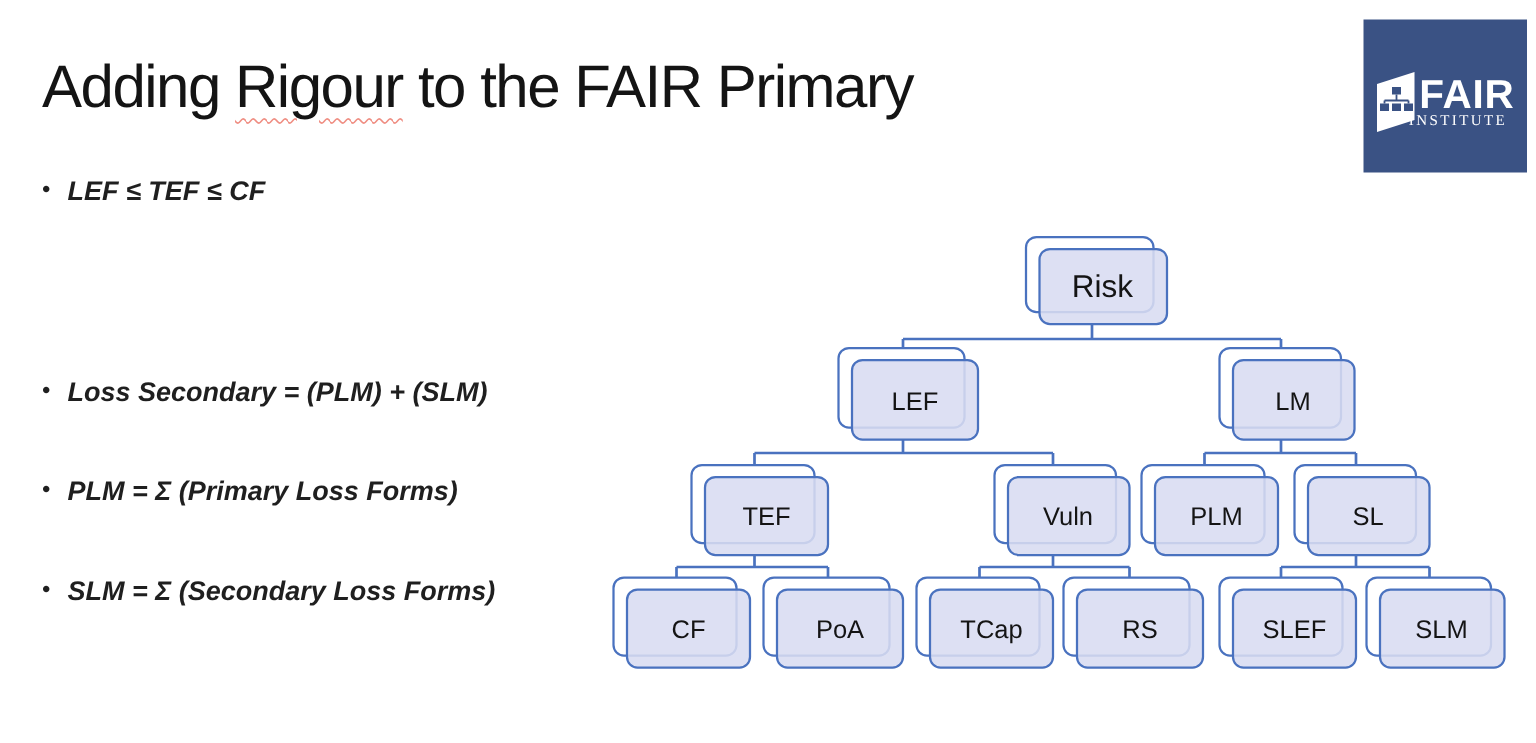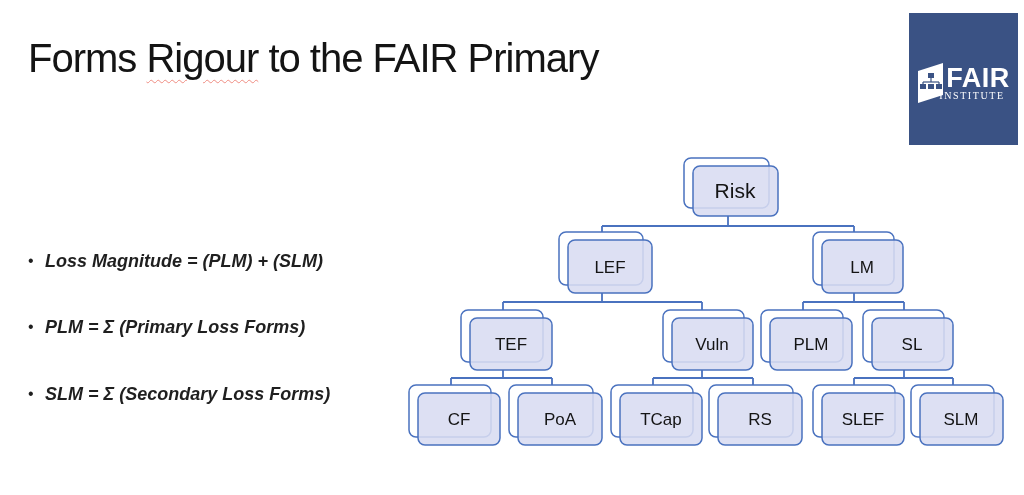--- a/index.html
+++ b/index.html
@@ -52,43 +52,44 @@
   .card-back{fill:#ffffff;stroke:#4a72bf;stroke-width:1.5px;}
   .card-front{fill:#d8dcf1;fill-opacity:0.88;stroke:#4a72bf;stroke-width:1.5px;}
   .node-label{
     font-family:"Liberation Sans", sans-serif;
     font-size:17px;fill:#141414;text-anchor:middle;
   }
   .node-label.root{font-size:21px;}
 
   
   .logo{
-    position:absolute;left:909px;top:13px;width:109px;height:132px;
+    position:absolute;left:909px;top:13px;width:109px;height:102px;
     display:flex;align-items:center;justify-content:center;
   }
   .logo-inner{display:flex;align-items:center;gap:2px;margin-top:8px;}
   .logo-textcol{display:flex;flex-direction:column;}
   .logo-brand{
     color:#ffffff;font-size:27px;font-weight:700;
     letter-spacing:0.5px;line-height:24px;
   }
   .logo-sub{
     color:#ffffff;font-size:10px;font-weight:400;
     letter-spacing:1.6px;line-height:11px;margin-left:-7px;font-family:Liberation Serif, serif;
   }
 </style>
 </head>
 <body>
 
 <div class="slide">
 
-  <h1 class="title"><span>Forms </span><span class="misspelled">Rigour</span><span> to the FAIR Primary</span></h1>
+  <h1 class="title"><span>Adding </span><span class="misspelled">Rigour</span><span> to the FAIR Primary</span></h1>
 
   <ul class="bullets">
-    <li class="bullet b3">Loss Magnitude = (PLM) + (SLM)</li>
+    <li class="bullet b1">LEF ≤ TEF ≤ CF</li>
+    <li class="bullet b3">Loss Secondary = (PLM) + (SLM)</li>
     <li class="bullet b5">SLM = Σ (Secondary Loss Forms)</li>
     <li class="bullet b4">PLM = Σ (Primary Loss Forms)</li>
   </ul>
 
   <svg class="diagram" viewBox="0 0 1024 495" xmlns="http://www.w3.org/2000/svg">
 
     <path class="edge" d="M728 216 V226 M602 226 H854 M602 226 V244 M854 226 V244"></path>
     <path class="edge" d="M602 293 V302 M503 302 H702 M503 302 V322 M702 302 V322"></path>
     <path class="edge" d="M854 293 V302 M803 302 H904 M803 302 V322 M904 302 V322"></path>
     <path class="edge" d="M503 370 V378 M451 378 H552 M451 378 V397 M552 378 V397"></path>

